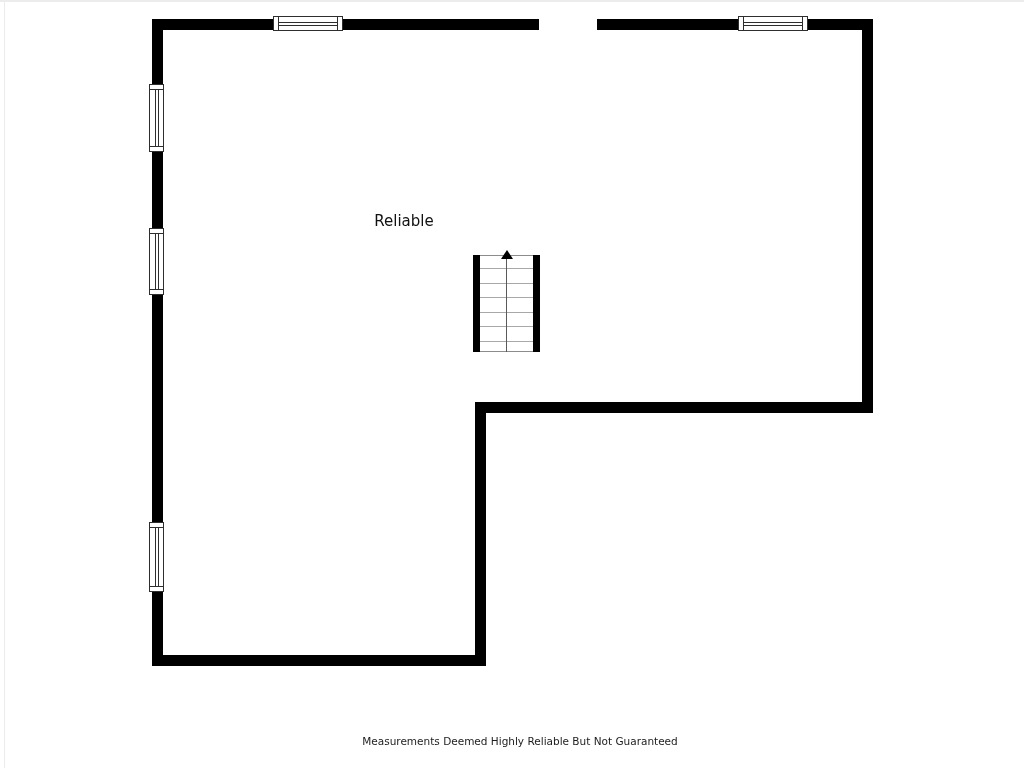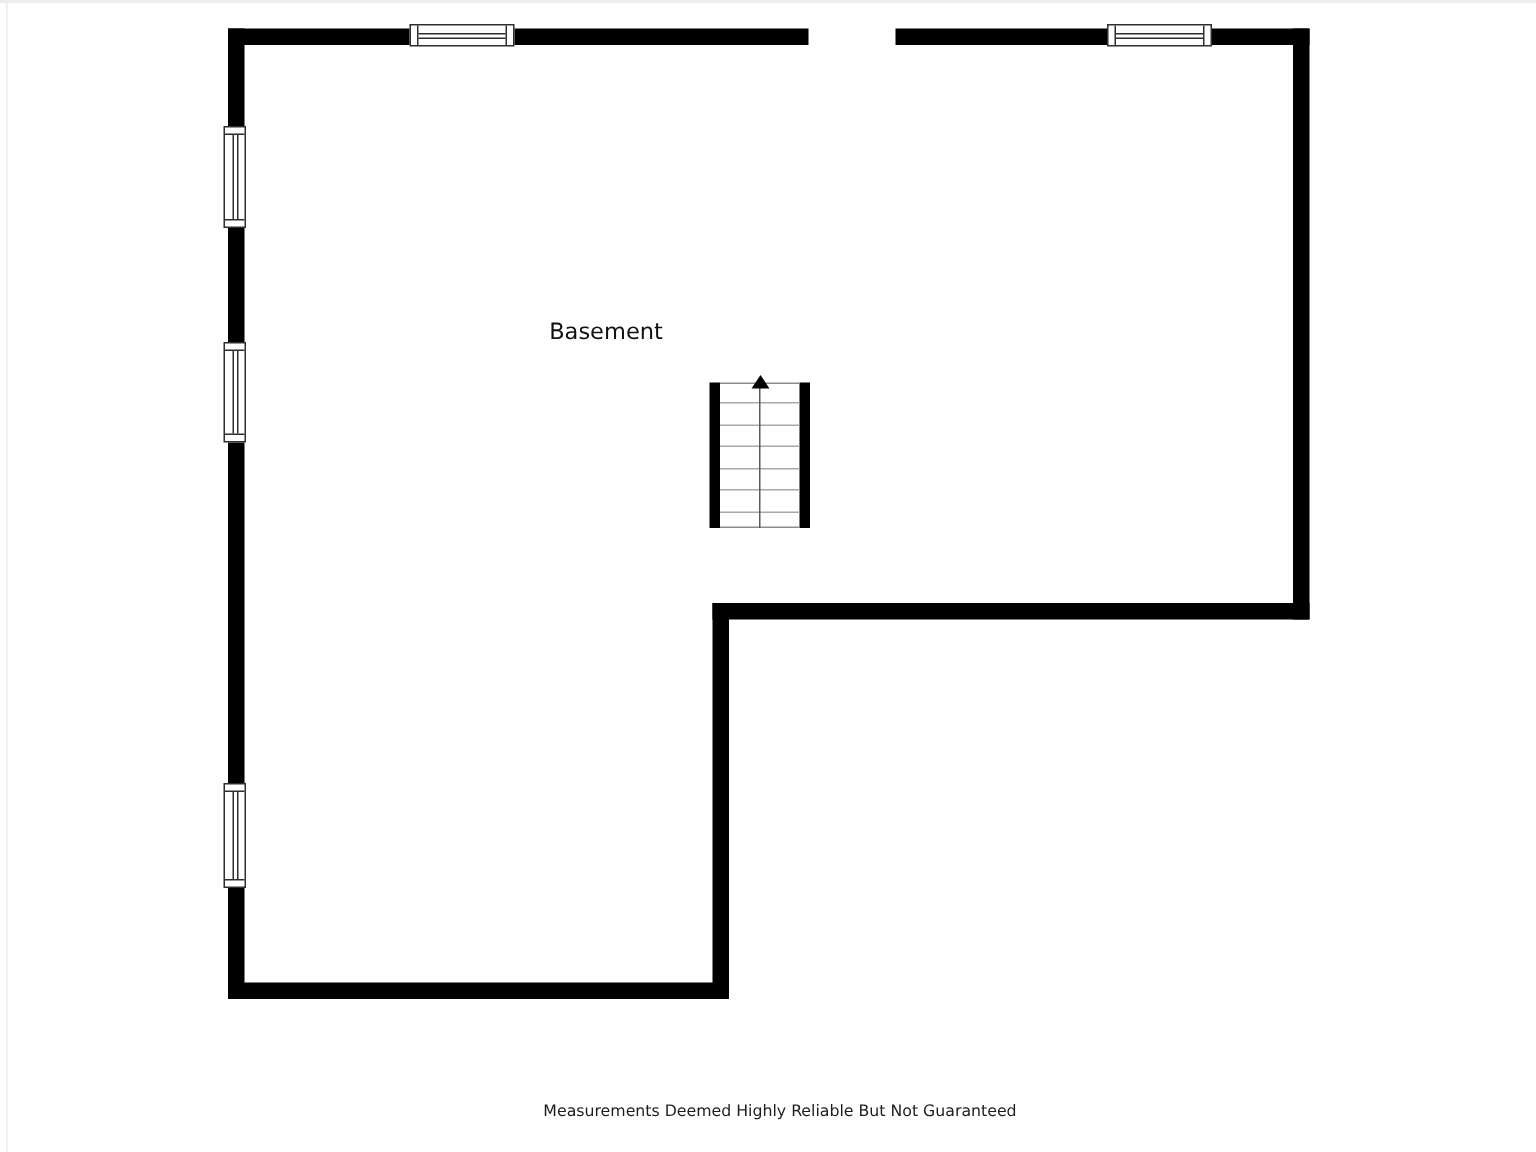--- a/index.html
+++ b/index.html
@@ -120,16 +120,16 @@
     <div class="tread t1"></div>
     <div class="tread t2"></div>
     <div class="tread t3"></div>
     <div class="tread t4"></div>
     <div class="tread t5"></div>
     <div class="tread t6"></div>
     <div class="centerline"></div>
     <div class="up-arrow"></div>
   </div>
 
-  <div class="room-label">Basement</div>
+  <div class="room-label">Reliable</div>
   <div class="disclaimer">Measurements Deemed Highly Reliable But Not Guaranteed</div>
 
 </div>
 
 </body></html>

